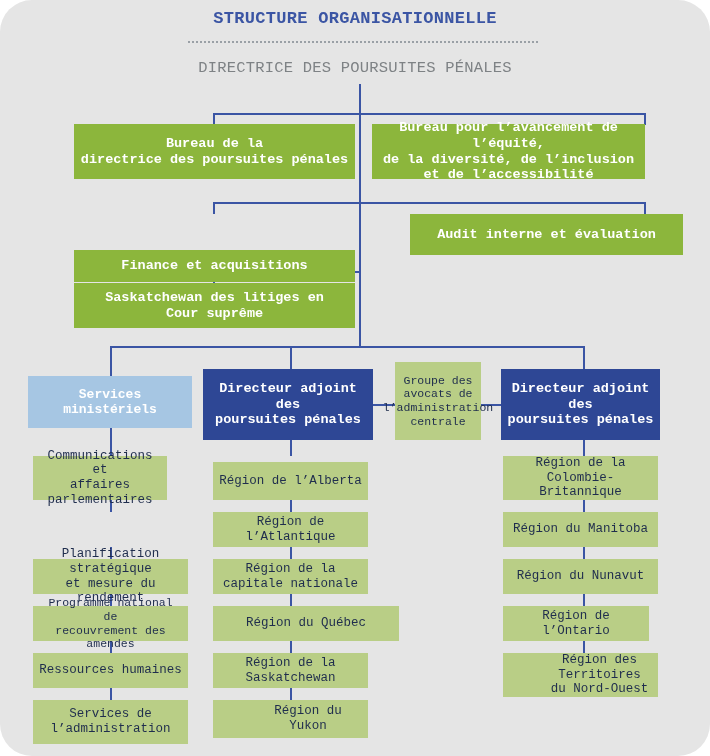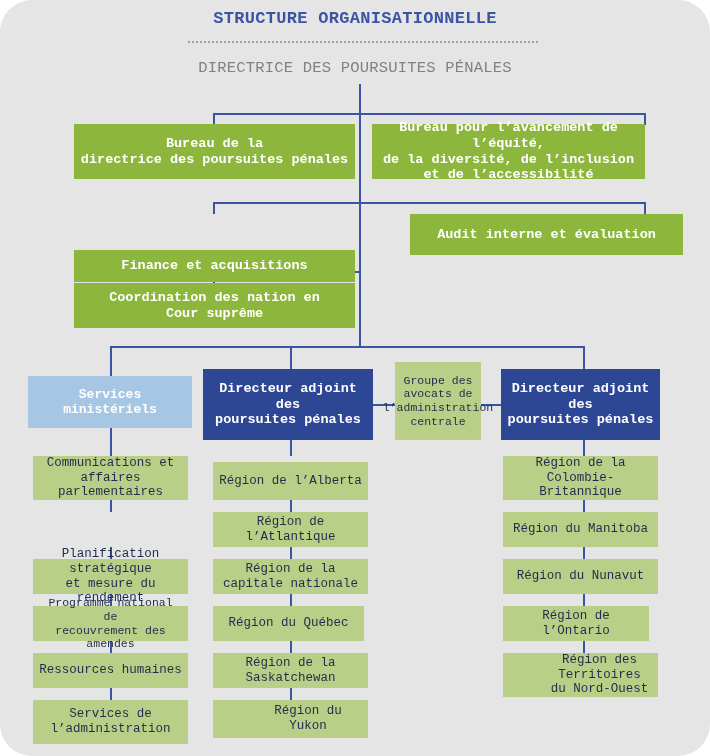--- a/index.html
+++ b/index.html
@@ -171,21 +171,21 @@
   <div class="box green-dark" style="left:74px; top:214px; width:281px; height:32px;margin-top:36px;">
     <span>Finance et acquisitions</span>
   </div>
 
   <div class="box green-dark" style="left:372px; top:214px; width:273px; height:41px;margin-left:38px;">
     <span>Audit interne et évaluation</span>
   </div>
 
   <div class="box green-dark" style="left:74px; top:283px; width:281px; height:45px;">
     <div>
-      <span>Coordination des nation en</span>
+      <span>Saskatchewan des litiges en</span>
       <span>Cour suprême</span>
     </div>
   </div>
 
   <div class="box blue-light" style="left:28px; top:376px; width:164px; height:52px;">
     <span>Services ministériels</span>
   </div>
 
   <div class="box blue-dark" style="left:203px; top:369px; width:170px; height:71px;">
     <div>
@@ -203,21 +203,21 @@
     </div>
   </div>
 
   <div class="box blue-dark" style="left:501px; top:369px; width:159px; height:71px;">
     <div>
       <span>Directeur adjoint des</span>
       <span>poursuites pénales</span>
     </div>
   </div>
 
-  <div class="box green-light" style="left:33px; top:456px; width:155px; height:44px;">
+  <div class="box green-light" style="left:33px; top:456px; width:134px; height:44px;">
     <div>
       <span>Communications et</span>
       <span>affaires parlementaires</span>
     </div>
   </div>
   <div class="box green-light" style="left:33px; top:559px; width:155px; height:35px;">
     <div>
       <span>Planification stratégique</span>
       <span>et mesure du rendement</span>
     </div>
@@ -249,21 +249,21 @@
     <div>
       <span>Région de l’Atlantique</span>
     </div>
   </div>
   <div class="box green-light" style="left:213px; top:559px; width:155px; height:35px;">
     <div>
       <span>Région de la</span>
       <span>capitale nationale</span>
     </div>
   </div>
-  <div class="box green-light" style="left:213px; top:606px; width:151px; height:35px;text-align:center;">
+  <div class="box green-light" style="left:213px; top:606px; width:186px; height:35px;text-align:center;">
     <div>
       <span>Région du Québec</span>
     </div>
   </div>
   <div class="box green-light" style="left:213px; top:653px; width:155px; height:35px;">
     <div>
       <span>Région de la</span>
       <span>Saskatchewan</span>
     </div>
   </div>

